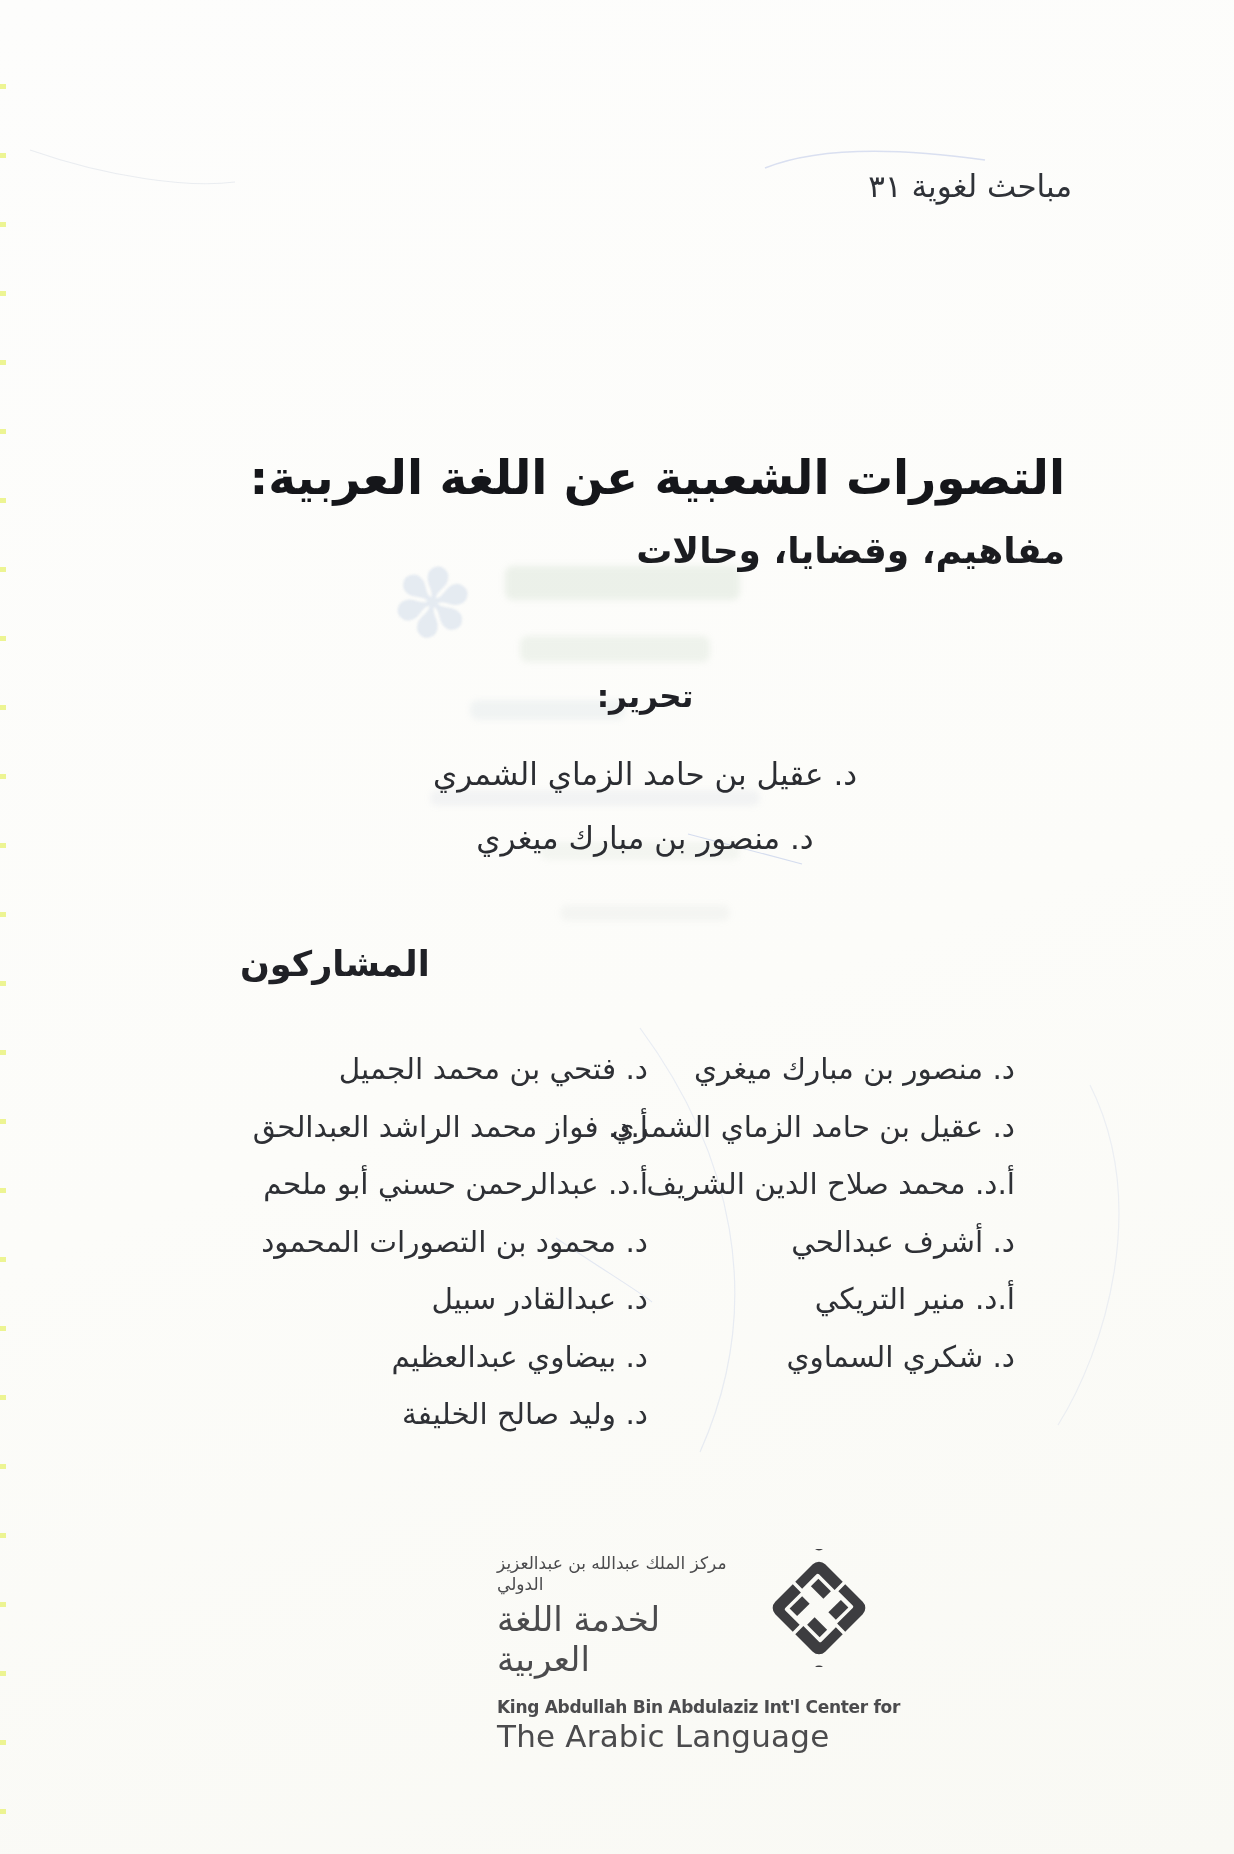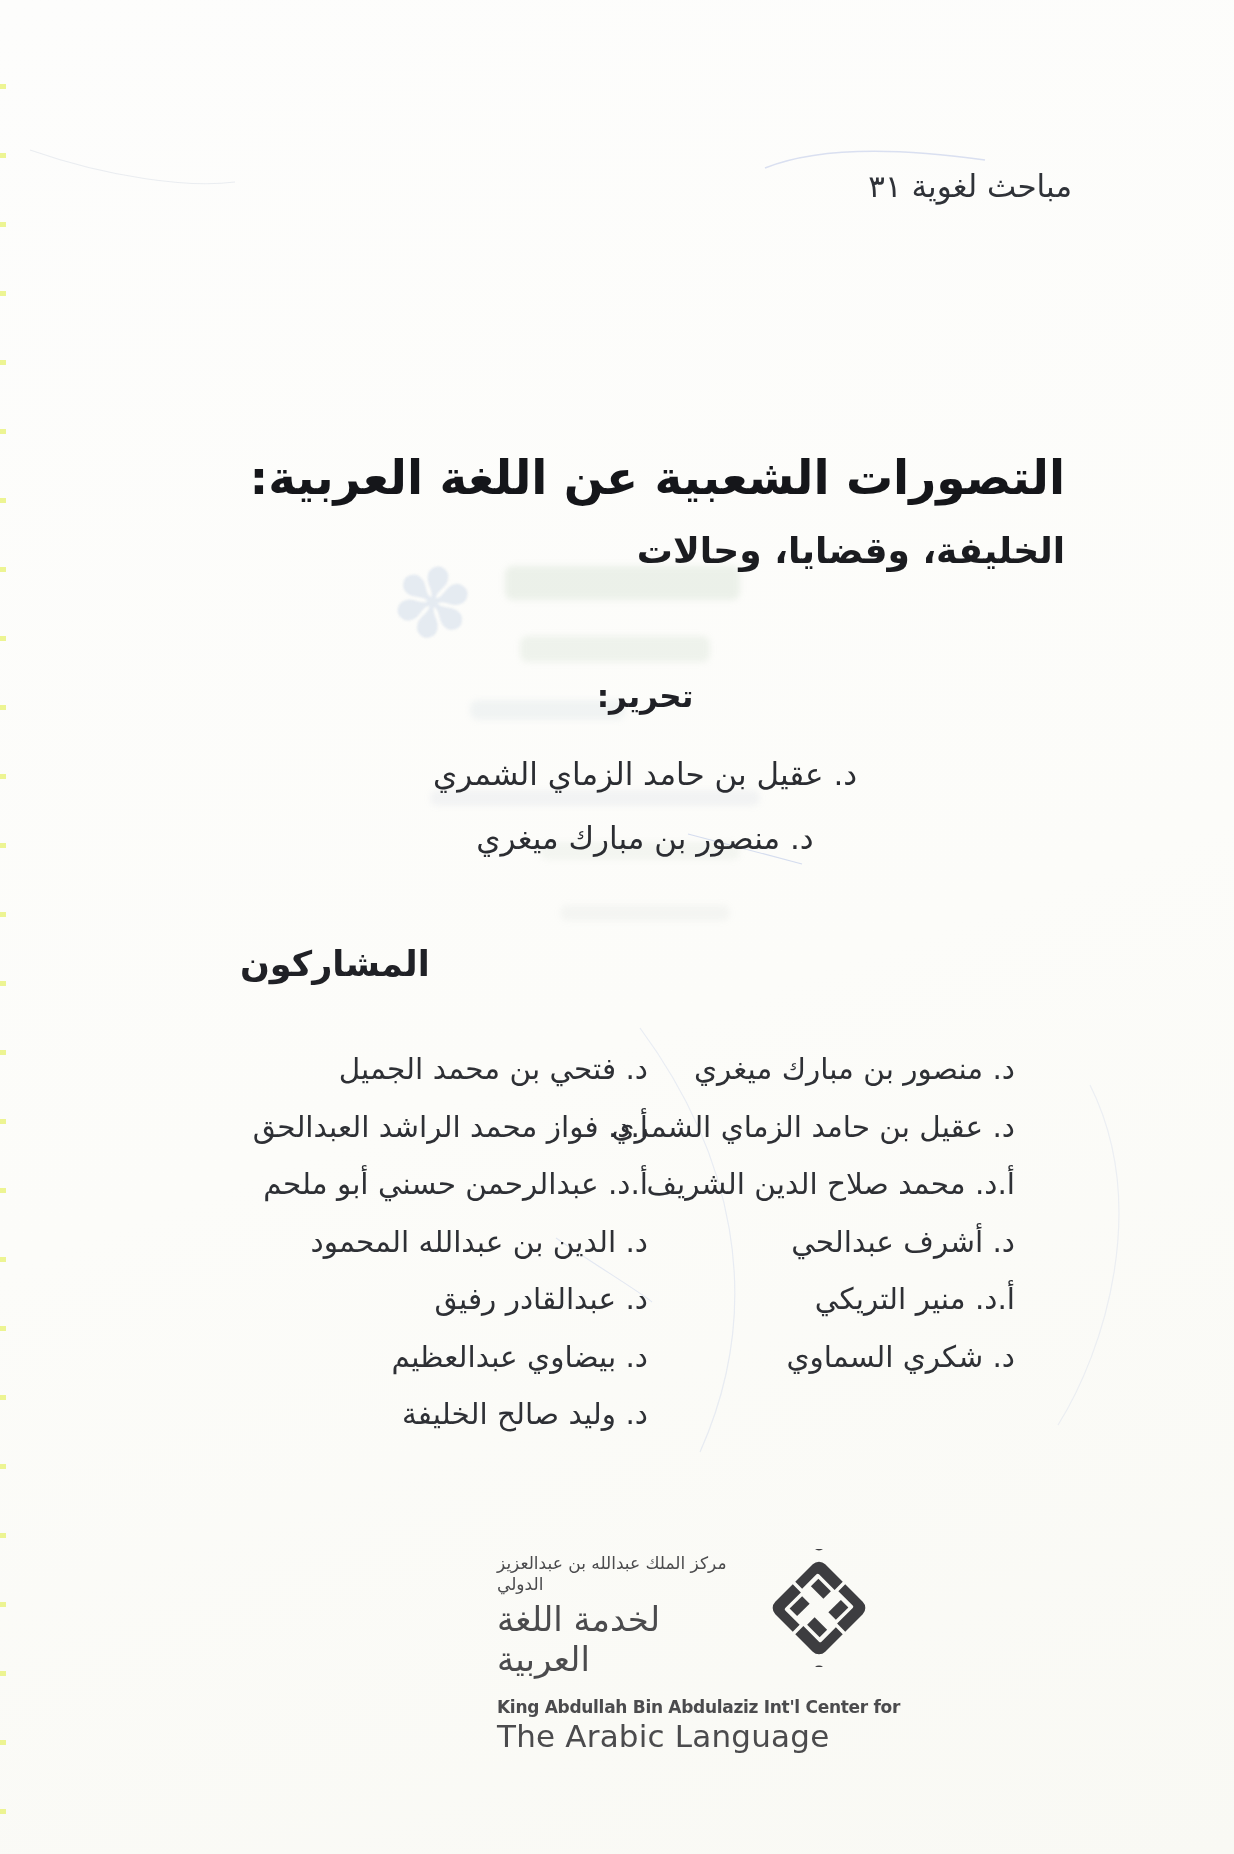--- a/index.html
+++ b/index.html
@@ -95,21 +95,21 @@
     <path d="M688,834 L802,864" fill="none" stroke="rgba(100,130,210,.26)" stroke-width="1.2"></path>
     <path d="M640,1028 C730,1150 768,1300 700,1452" fill="none" stroke="rgba(100,130,210,.13)" stroke-width="1.2"></path>
     <path d="M1090,1085 C1150,1205 1105,1350 1058,1425" fill="none" stroke="rgba(100,130,210,.10)" stroke-width="1.2"></path>
     <path d="M556,1238 C600,1268 640,1292 652,1302" fill="none" stroke="rgba(100,130,210,.16)" stroke-width="1.1"></path>
   </svg>
 
   <div class="series-label">مباحث لغوية ٣١</div>
 
   <div class="title-block">
     <div class="main-title">التصورات الشعبية عن اللغة العربية:</div>
-    <div class="subtitle">الخليفة، وقضايا، وحالات</div>
+    <div class="subtitle">مفاهيم، وقضايا، وحالات</div>
   </div>
 
   <div class="editing-block">
     <div class="editing-label">تحرير:</div>
     <div class="editors">
         <div class="list-row">د. عقيل بن حامد الزماي الشمري</div>
         <div class="list-row">د. منصور بن مبارك ميغري</div>
       </div>
   </div>
 
@@ -121,22 +121,22 @@
       <div class="list-row">أ.د. محمد صلاح الدين الشريف</div>
       <div class="list-row">د. أشرف عبدالحي</div>
       <div class="list-row">أ.د. منير التريكي</div>
       <div class="list-row">د. شكري السماوي</div>
     </div>
 
   <div class="col col-left">
       <div class="list-row">د. فتحي بن محمد الجميل</div>
       <div class="list-row">أ.د. فواز محمد الراشد العبدالحق</div>
       <div class="list-row">أ.د. عبدالرحمن حسني أبو ملحم</div>
-      <div class="list-row">د. الدين بن عبدالله المحمود</div>
-      <div class="list-row">د. عبدالقادر رفيق</div>
+      <div class="list-row">د. محمود بن التصورات المحمود</div>
+      <div class="list-row">د. عبدالقادر سبيل</div>
       <div class="list-row">د. بيضاوي عبدالعظيم</div>
       <div class="list-row">د. وليد صالح الخليفة</div>
     </div>
 
   <div class="publisher">
     <div class="pub-ar-small">مركز الملك عبدالله بن عبدالعزيز الدولي</div>
     <div class="pub-ar-big">لخدمة اللغة العربية</div>
     <div class="pub-en-small">King Abdullah Bin Abdulaziz Int'l Center for</div>
     <div class="pub-en-big">The Arabic Language</div>
   </div>

